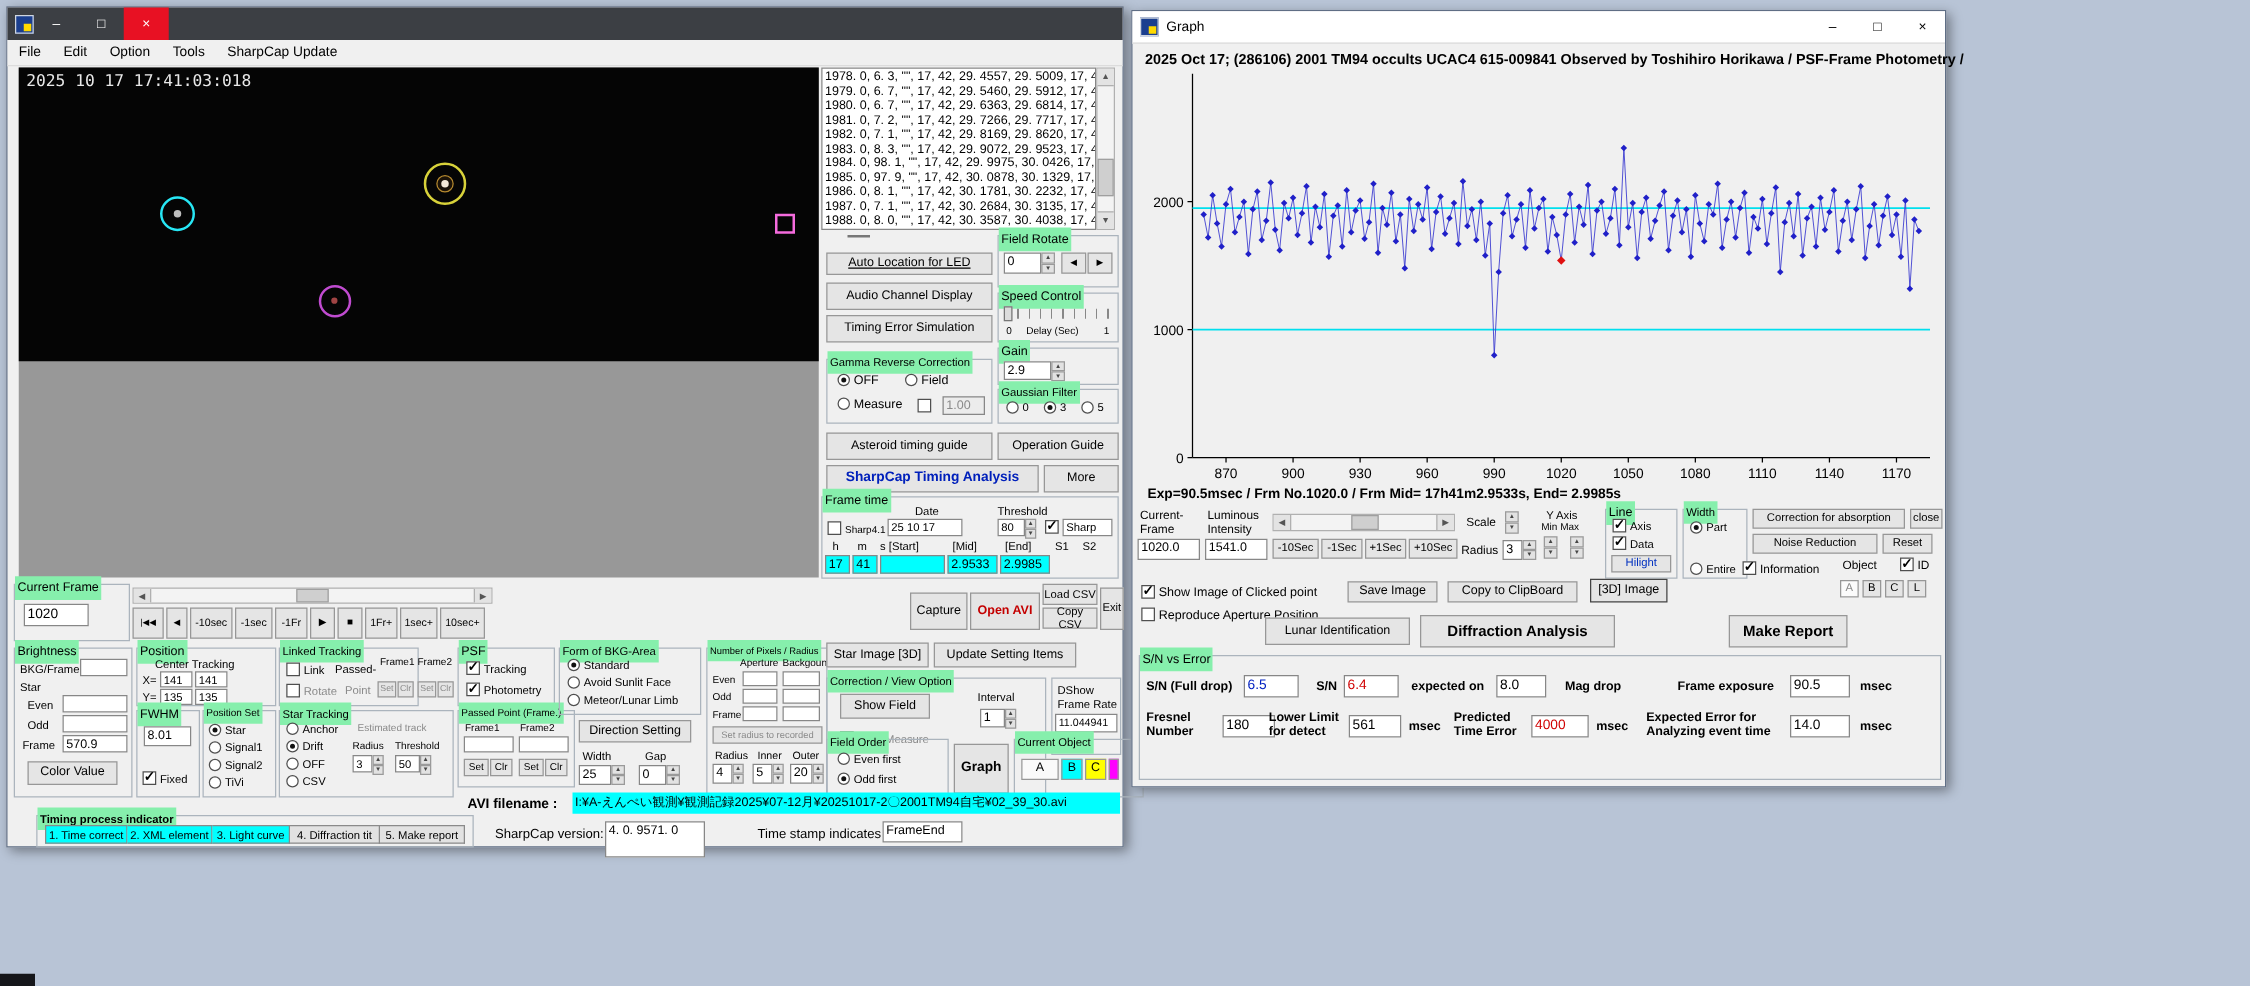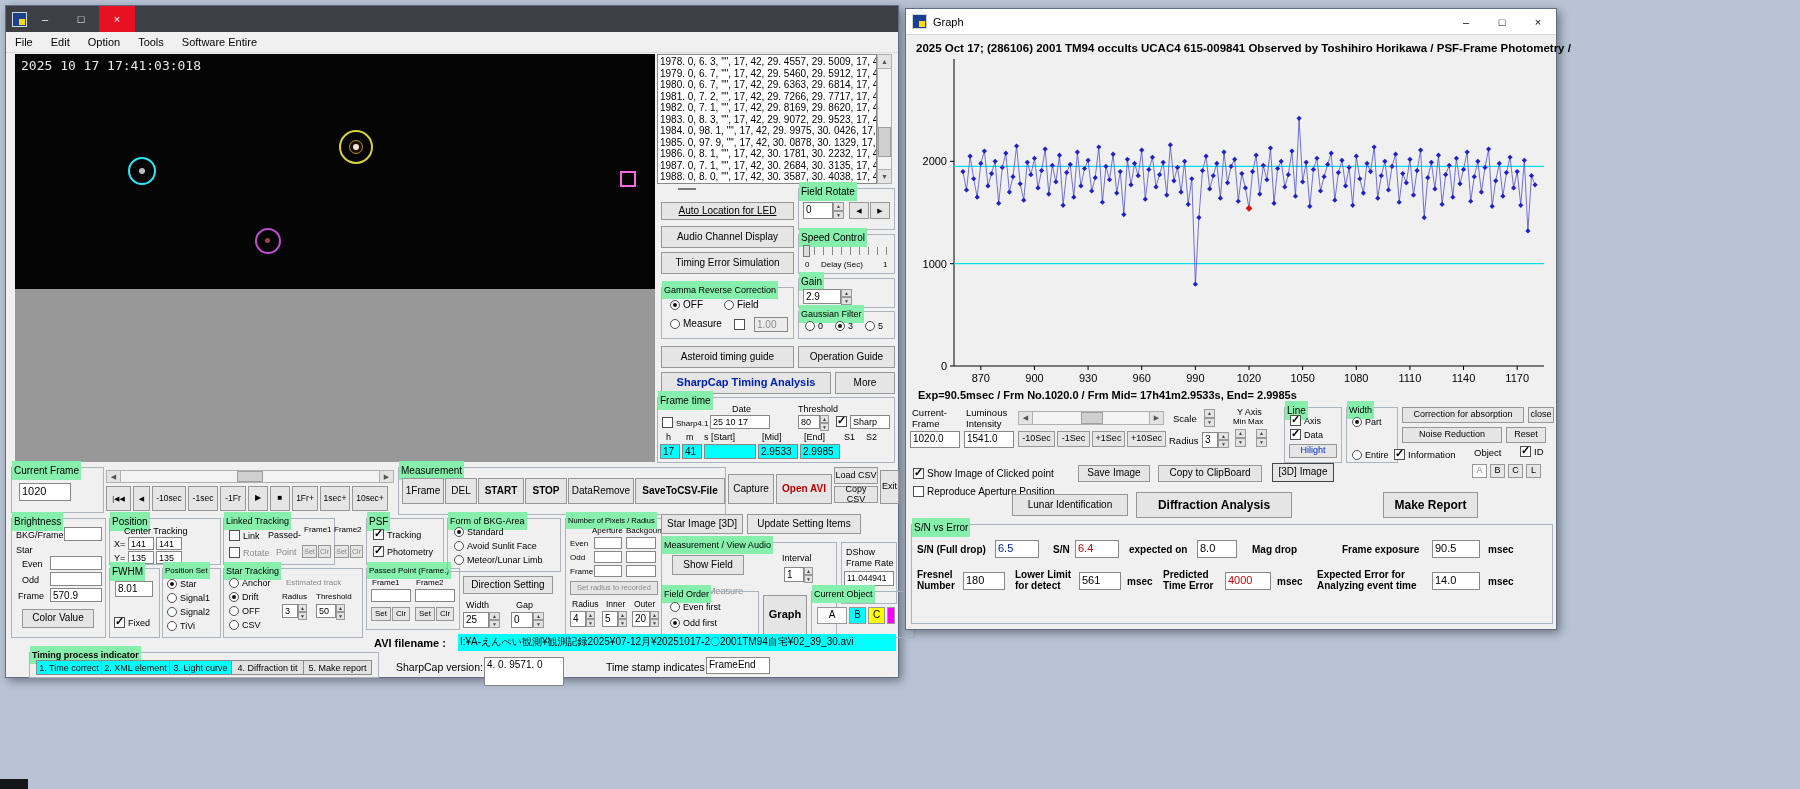--- a/index.html
+++ b/index.html
@@ -56,21 +56,21 @@
     <span class="appicon"></span>
     <span class="cap">–</span>
     <span class="cap">□</span>
     <span class="cap red">×</span>
   </div>
   <div class="menubar">
     <span>File</span>
     <span>Edit</span>
     <span>Option</span>
     <span>Tools</span>
-    <span>Software Entire</span>
+    <span>SharpCap Update</span>
   </div>
 
   <div class="video" style="left:9px;top:48px;width:640px;height:408px">
     <div class="vblack" style="height:235px">
       <span class="ts">2025 10 17 17:41:03:018</span>
       <div class="ring" style="left:113px;top:103px;width:28px;height:28px;border:2px solid #27e7f5"></div>
       <div class="ring" style="left:124px;top:114px;width:6px;height:6px;background:#bdbdbd"></div>
       <div class="ring" style="left:324px;top:76px;width:34px;height:34px;border:2px solid #d8d23a"></div>
       <div class="ring" style="left:334px;top:86px;width:14px;height:14px;border:1px solid #b5892f;background:#1a1208"></div>
       <div class="ring" style="left:338px;top:90px;width:6px;height:6px;background:#f4e9d8"></div>
@@ -183,31 +183,20 @@
     <div class="btn st" style="width:34px;font-size:8.5px">-10sec</div>
     <div class="btn st" style="width:30px;font-size:8.5px">-1sec</div>
     <div class="btn st" style="width:26px;font-size:8.5px">-1Fr</div>
     <div class="btn st" style="width:20px;font-size:8px">▶</div>
     <div class="btn st" style="width:20px;font-size:8px">■</div>
     <div class="btn st" style="width:26px;font-size:8.5px">1Fr+</div>
     <div class="btn st" style="width:30px;font-size:8.5px">1sec+</div>
     <div class="btn st" style="width:36px;font-size:8.5px">10sec+</div>
   </div>
 
-  <div class="gb" style="left:392px;top:461px;width:328px;height:48px">
-    <div class="gl">Measurement</div>
-    <div style="position:absolute;left:3px;top:10px;right:3px;height:26px;display:flex;gap:1px">
-      <div class="btn st" style="width:42px">1Frame</div>
-      <div class="btn st" style="width:32px">DEL</div>
-      <div class="btn st bb" style="width:46px">START</div>
-      <div class="btn st bb" style="width:42px">STOP</div>
-      <div class="btn st" style="width:66px">DataRemove</div>
-      <div class="btn st bb" style="width:90px">SaveToCSV-File</div>
-    </div>
-  </div>
   <div class="btn" style="left:722px;top:468px;width:46px;height:30px">Capture</div>
   <div class="btn bb" style="left:770px;top:468px;width:56px;height:30px;color:#c40000">Open AVI</div>
   <div class="btn" style="left:828px;top:461px;width:44px;height:17px;font-size:9px">Load CSV</div>
   <div class="btn" style="left:828px;top:480px;width:44px;height:17px;font-size:9px">Copy CSV</div>
   <div class="btn" style="left:874px;top:464px;width:19px;height:34px;font-size:9px">Exit</div>
 
   <div class="gb" style="left:5px;top:512px;width:95px;height:120px">
     <div class="gl">Brightness</div>
     <span class="lbl" style="left:4px;top:11px;font-size:9px">BKG/Frame</span>
     <div class="fld" style="left:52px;top:8px;width:38px;height:14px"></div>
@@ -329,21 +318,21 @@
     <div class="fld" style="left:36px;top:92px;width:16px;height:16px">5</div>
     <div class="spin" style="left:52px;top:92px;height:16px;width:9px"></div>
     <div class="fld" style="left:66px;top:92px;width:18px;height:16px">20</div>
     <div class="spin" style="left:84px;top:92px;height:16px;width:9px"></div>
   </div>
 
   <div class="btn" style="left:655px;top:508px;width:82px;height:20px">Star Image [3D]</div>
   <div class="btn" style="left:741px;top:508px;width:114px;height:20px">Update Setting Items</div>
 
   <div class="gb" style="left:655px;top:536px;width:176px;height:96px">
-    <div class="gl" style="font-size:9px">Measurement / View Audio</div>
+    <div class="gl" style="font-size:9px">Correction / View Option</div>
     <div class="btn" style="left:10px;top:12px;width:72px;height:20px">Show Field</div>
     <span class="lbl" style="left:120px;top:10px;font-size:9px">Interval</span>
     <span class="lbl dis" style="left:10px;top:42px;font-size:9px"><span class="ck"></span><span>Field Measure</span></span>
     <div class="fld" style="left:122px;top:24px;width:20px;height:15px">1</div>
     <div class="spin" style="left:142px;top:24px;height:15px;width:9px"></div>
   </div>
 
   <div class="gb" style="left:835px;top:536px;width:56px;height:62px">
     <span class="lbl" style="left:4px;top:4px;font-size:9px">DShow</span>
     <span class="lbl" style="left:4px;top:15px;font-size:9px">Frame Rate</span>
@@ -661,21 +650,21 @@
     <span class="lbl bb" style="left:141px;top:19px">S/N</span>
     <div class="fld" style="left:163px;top:15px;width:44px;height:18px;color:#d00000;font-size:11px">6.4</div>
     <span class="lbl bb" style="left:217px;top:19px">expected on</span>
     <div class="fld" style="left:285px;top:15px;width:40px;height:18px;font-size:11px">8.0</div>
     <span class="lbl bb" style="left:340px;top:19px">Mag drop</span>
     <span class="lbl bb" style="left:430px;top:19px">Frame exposure</span>
     <div class="fld" style="left:520px;top:15px;width:48px;height:18px;font-size:11px">90.5</div>
     <span class="lbl bb" style="left:576px;top:19px">msec</span>
     <span class="lbl bb" style="left:5px;top:44px">Fresnel</span>
     <span class="lbl bb" style="left:5px;top:55px">Number</span>
-    <div class="fld" style="left:51px;top:47px;width:42px;height:18px;font-size:11px">180</div>
+    <div class="fld" style="left:66px;top:47px;width:42px;height:18px;font-size:11px">180</div>
     <span class="lbl bb" style="left:103px;top:44px">Lower Limit</span>
     <span class="lbl bb" style="left:103px;top:55px">for detect</span>
     <div class="fld" style="left:167px;top:47px;width:42px;height:18px;font-size:11px">561</div>
     <span class="lbl bb" style="left:215px;top:51px">msec</span>
     <span class="lbl bb" style="left:251px;top:44px">Predicted</span>
     <span class="lbl bb" style="left:251px;top:55px">Time Error</span>
     <div class="fld" style="left:313px;top:47px;width:46px;height:18px;color:#d00000;font-size:11px">4000</div>
     <span class="lbl bb" style="left:365px;top:51px">msec</span>
     <span class="lbl bb" style="left:405px;top:44px">Expected Error for</span>
     <span class="lbl bb" style="left:405px;top:55px">Analyzing event time</span>

